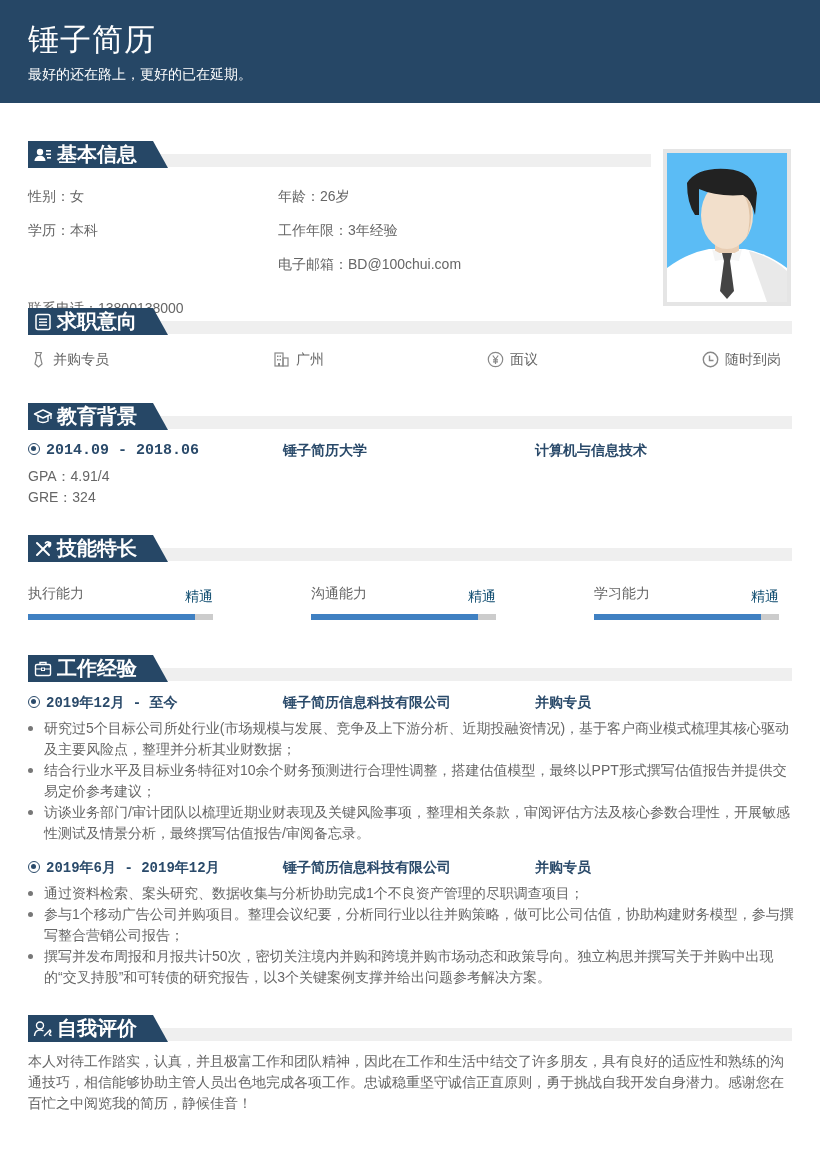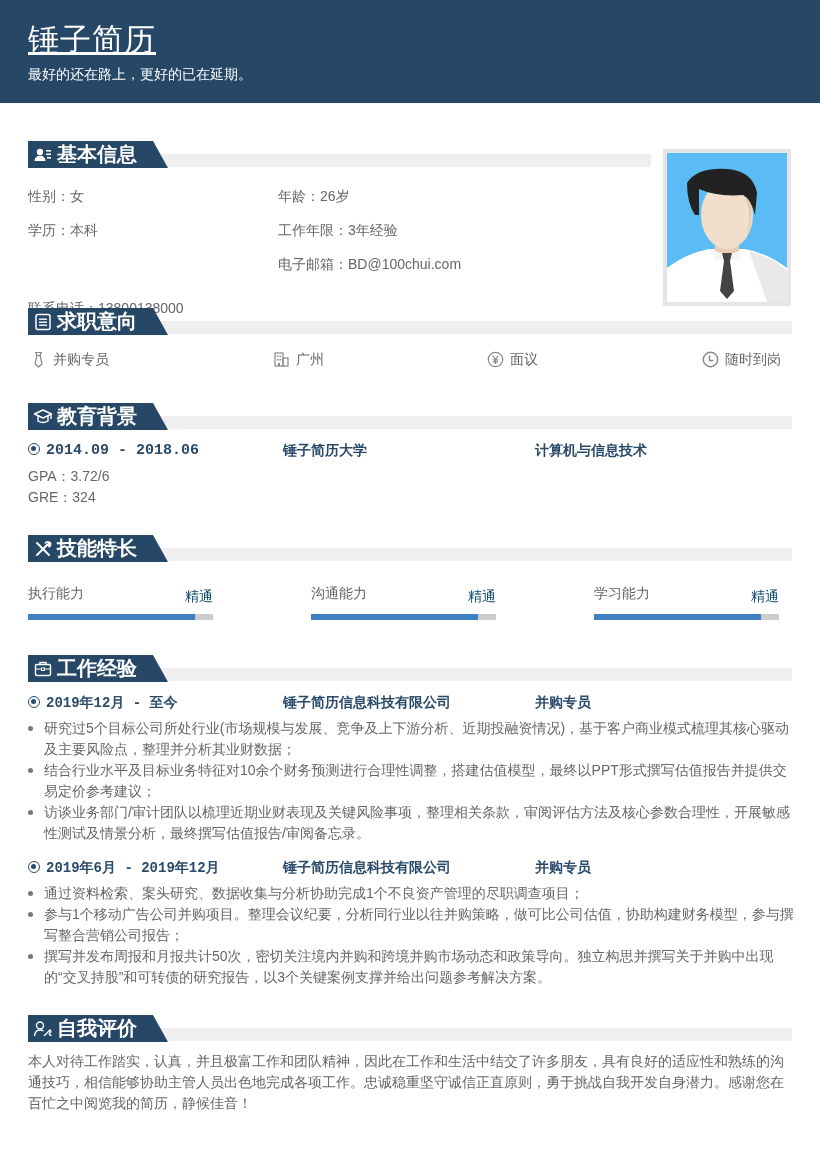--- a/index.html
+++ b/index.html
@@ -1,20 +1,20 @@
 <!DOCTYPE html>
 <html><head>
 <meta charset="utf-8">
 <style>
   * { box-sizing: border-box; margin: 0; padding: 0; }
   html, body { width: 820px; height: 1160px; background: #ffffff; overflow: hidden; }
   body { font-family: "Liberation Sans", "DejaVu Sans", sans-serif; color: #666666; position: relative; }
 
   .header { position: absolute; left: 0; top: 0; width: 820px; height: 103px; background: #264766; }
-  .header .title { position: absolute; left: 28px; top: 20px; font-size: 31px; color: #ffffff; letter-spacing: 1px; line-height: 40px; text-decoration: underline; }
+  .header .title { position: absolute; left: 28px; top: 20px; font-size: 31px; color: #ffffff; letter-spacing: 1px; line-height: 40px; }
   .header .subtitle { position: absolute; left: 28px; top: 64px; font-size: 14px; color: #ffffff; line-height: 20px; }
 
   .sec-head { position: absolute; left: 28px; height: 27px; }
   .sec-head .bar { position: absolute; left: 100px; top: 13px; height: 13px; background: #efefef; }
   .sec-head .tag { position: absolute; left: 0; top: 0; height: 27px; width: 140px; background: #264766;
     clip-path: polygon(0 0, 125px 0, 140px 100%, 0 100%); color: #fff; font-size: 20px; font-weight: bold; line-height: 27px; padding-left: 5px; display: flex; align-items: center; gap: 4px; }
   .sec-head .tag svg { width: 20px; height: 20px; flex: none; }
 
   .txt { position: absolute; font-size: 14px; color: #666666; line-height: 20px; white-space: nowrap; }
   .bold { font-weight: bold; color: #2a4a6a; font-family: Liberation Mono, monospace; }
@@ -139,21 +139,21 @@
         <path d="M5 9 V14 Q10 17 15 14 V9" fill="none" stroke="#fff" stroke-width="1.4"></path>
         <line x1="18" y1="7.5" x2="18" y2="12" stroke="#fff" stroke-width="1.4"></line>
       </svg>
     <span>教育背景</span>
   </div>
 </div>
 
 <div class="txt bold" style="left:28px;top:441px;font-size:15px;"><span class="dot-icon"></span><span>2014.09 - 2018.06</span></div>
 <div class="txt bold" style="left:283px;top:441px;">锤子简历大学</div>
 <div class="txt bold" style="left:535px;top:441px;">计算机与信息技术</div>
-<div class="txt" style="left:28px;top:466px;">GPA：3.72/6</div>
+<div class="txt" style="left:28px;top:466px;">GPA：4.91/4</div>
 <div class="txt" style="left:28px;top:487px;">GRE：324</div>
 
 <div class="sec-head" style="top:535px;width:764px;">
   <div class="bar" style="width:664px;"></div>
   <div class="tag">
     <svg viewBox="0 0 20 20">
         <path d="M4 16 L14 6" stroke="#fff" stroke-width="2" stroke-linecap="round"></path>
         <path d="M12 4.5 Q14 2 16.5 3.5 L14.5 5.5 L15.5 6.5 L17.5 4.5 Q18 7.5 15.5 8" fill="none" stroke="#fff" stroke-width="1.6"></path>
         <path d="M4 4 L16 16" stroke="#fff" stroke-width="2" stroke-linecap="round"></path>
       </svg>

